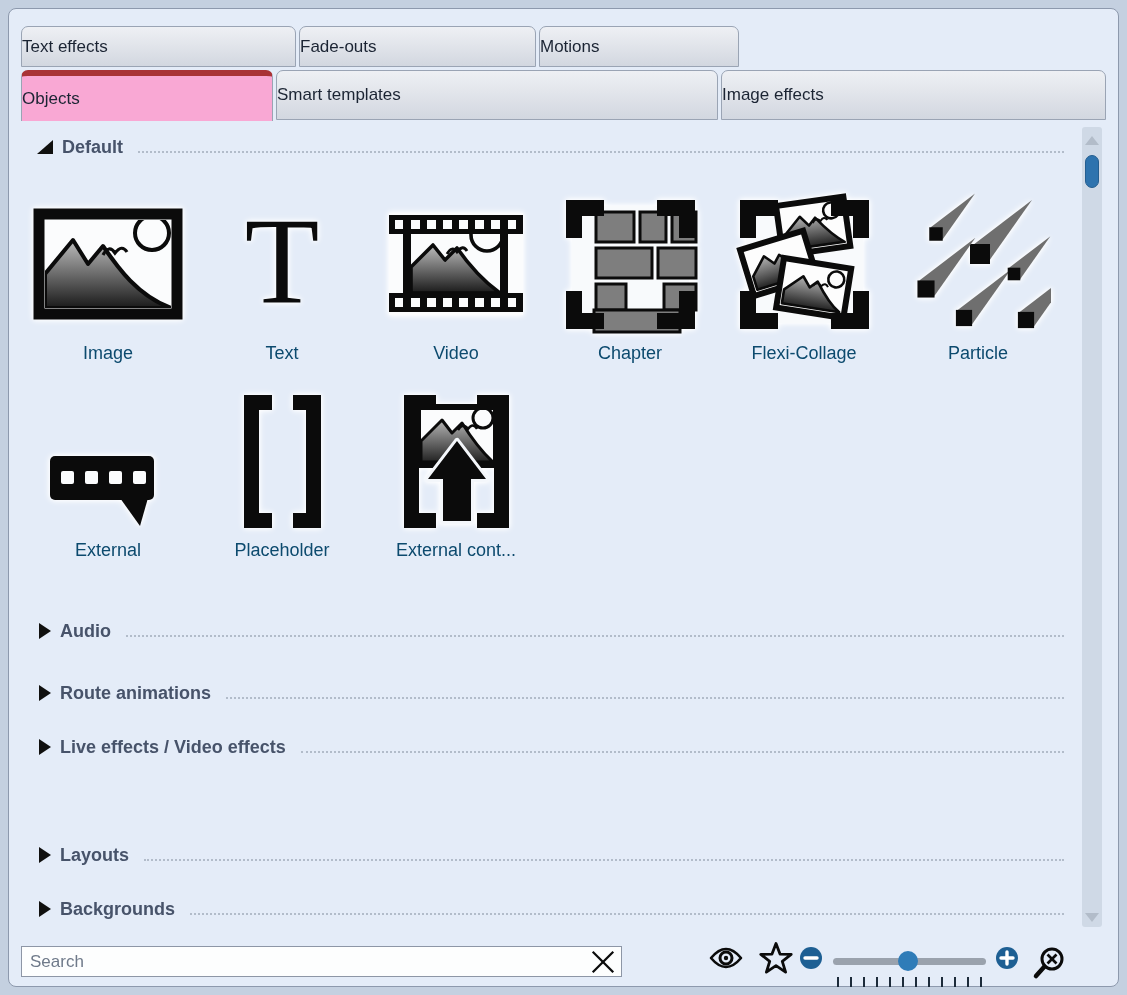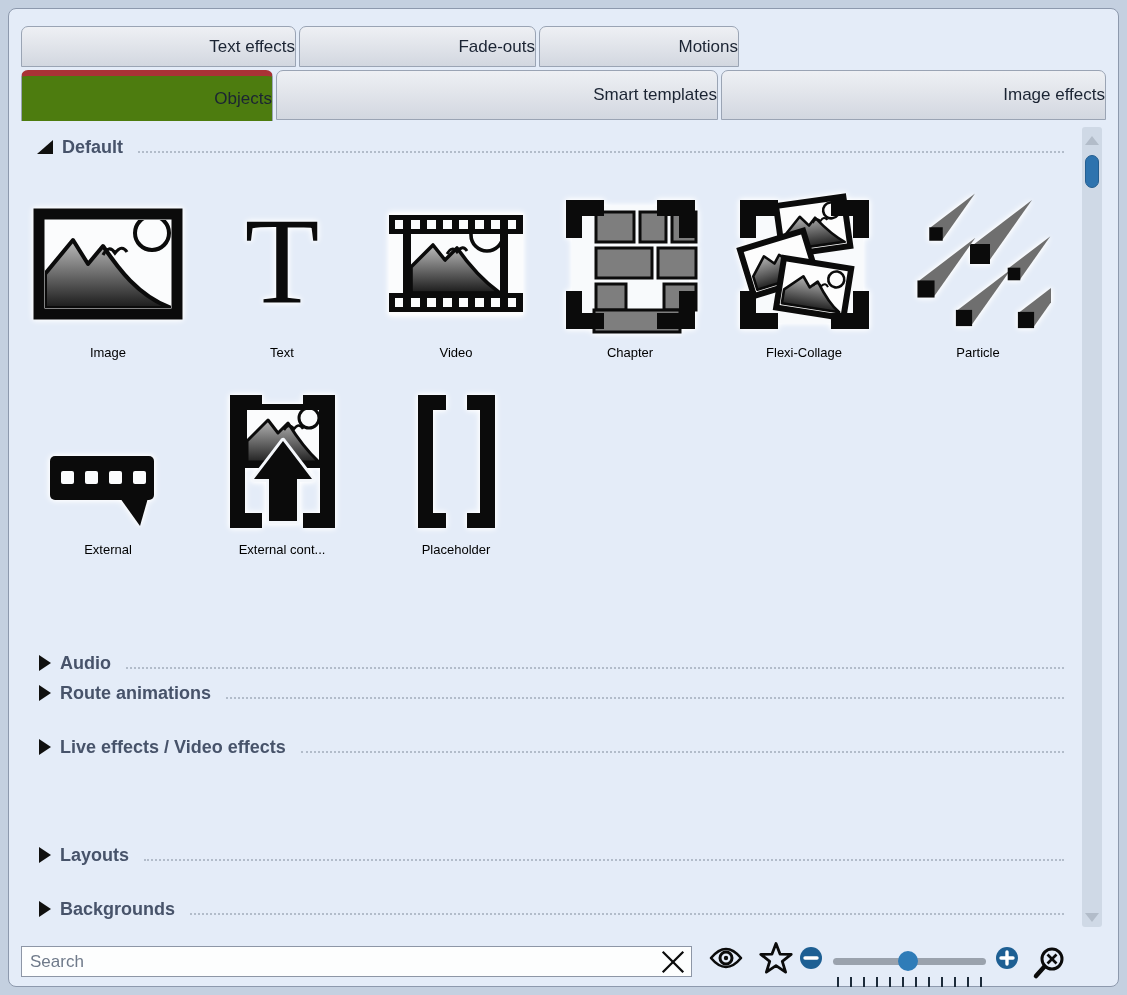--- a/index.html
+++ b/index.html
@@ -6,64 +6,64 @@
     background:#c4d0e0;font-family:"Liberation Sans",sans-serif;}
   *{box-sizing:border-box;}
 
   .panel{position:absolute;left:8px;top:8px;width:1111px;height:979px;
     background:#e4ecf8;border:1px solid #8d99ad;border-radius:8px;}
 
   
   .tabs-row{position:absolute;left:12px;display:flex;gap:3px;}
   .tabs-row1{top:17px;height:41px;width:1073px;}
   .tabs-row2{top:61px;height:50px;width:1085px;}
-  .tab{display:flex;align-items:center;justify-content:flex-end;
+  .tab{display:flex;align-items:center;justify-content:flex-start;
     font-size:17px;color:#1b2433;
     background:linear-gradient(180deg,#eef0f4 0%,#e2e5eb 45%,#d2d7e0 100%);
     border:1px solid #9aa4b4;border-radius:7px 7px 0 0;cursor:default;}
-  .tab.active{background:#4d7c0f;border-bottom:none;border-top:6px solid #a93336;
+  .tab.active{background:#f9a8d4;border-bottom:none;border-top:6px solid #a93336;
     height:51px;z-index:3;}
 
   
   .section-header{position:absolute;left:28px;right:54px;height:26px;
     display:flex;align-items:center;gap:9px;color:#47536a;
     font-size:18px;font-weight:600;cursor:default;}
   .tri-expanded{width:16px;height:14px;background:#10100f;flex:0 0 auto;
     clip-path:polygon(100% 0,100% 100%,0 100%);}
   .tri-collapsed{width:0;height:0;flex:0 0 auto;margin-left:2px;
     border-left:12px solid #10100f;border-top:8px solid transparent;
     border-bottom:8px solid transparent;}
   .leader{flex:1;border-bottom:2px dotted #b2bcca;height:2px;
     transform:translateY(5px);margin-left:6px;}
 
   
   .grid-row{position:absolute;left:12px;display:flex;}
   .grid-item{width:174px;display:flex;flex-direction:column;align-items:center;cursor:default;}
   .icon-box{height:150px;width:174px;display:flex;align-items:center;justify-content:center;}
   .obj-icon{filter:drop-shadow(0 0 2px #ffffff) drop-shadow(0 0 3px rgba(255,255,255,.9));}
-  .grid-label{height:28px;line-height:28px;font-size:13px;color:#000000;
+  .grid-label{height:28px;line-height:28px;font-size:18px;color:#0c4a6e;
     white-space:nowrap;}
   .t-glyph{font-family:"Liberation Serif","DejaVu Serif",serif;font-size:122px;
     line-height:1;color:#0b0b0b;margin-top:-6px;}
   .subtitle-shift{margin-top:42px;}
 
   
   .scrollbar{position:absolute;right:16px;top:118px;width:20px;height:800px;}
   .sb-track{position:absolute;inset:0;background:#cfd9e6;border-radius:3px;}
   .sb-arrow-up{position:absolute;top:9px;left:3px;width:0;height:0;
     border-left:7px solid transparent;border-right:7px solid transparent;
     border-bottom:9px solid #b2bcc9;}
   .sb-arrow-down{position:absolute;bottom:5px;left:3px;width:0;height:0;
     border-left:7px solid transparent;border-right:7px solid transparent;
     border-top:9px solid #b2bcc9;}
   .sb-thumb{position:absolute;top:28px;left:3px;width:14px;height:33px;
     background:#2e73ae;border:1px solid #255e90;border-radius:7px;}
 
   
-  .search-wrap{position:absolute;left:12px;top:937px;width:671px;height:31px;}
+  .search-wrap{position:absolute;left:12px;top:937px;width:601px;height:31px;}
   .search-input{width:100%;height:100%;border:1px solid #8d96a6;background:#fdfefe;
     font-family:"Liberation Sans",sans-serif;font-size:17px;color:#333;
     padding:0 36px 0 8px;outline:none;}
   .search-input::placeholder{color:#6f7a8a;opacity:1;}
   .clear-x{position:absolute;right:5px;top:2px;width:28px;height:28px;
     display:flex;align-items:center;justify-content:center;cursor:pointer;}
   .bb-icon{position:absolute;display:flex;align-items:center;justify-content:center;cursor:pointer;}
 
   .slider{position:absolute;left:824px;top:941px;width:153px;height:32px;}
   .slider-track{position:absolute;left:0;right:0;top:8px;height:7px;
@@ -297,20 +297,32 @@
             <rect x="95" y="41" width="13" height="13" rx="2"></rect>
           </g>
         </svg>
       </div>
       <div class="grid-label">External</div>
     </div>
 
     <div class="grid-item">
       <div class="icon-box">
         <svg class="obj-icon" width="145" height="145" viewBox="0 0 145 145">
+          <g fill="#0b0b0b">
+            <path d="M34,6 h28 v15 h-13 v103 h13 v15 h-28 Z"></path>
+            <path d="M111,6 h-28 v15 h13 v103 h-13 v15 h28 Z"></path>
+          </g>
+        </svg>
+      </div>
+      <div class="grid-label">Placeholder</div>
+    </div>
+
+    <div class="grid-item">
+      <div class="icon-box">
+        <svg class="obj-icon" width="145" height="145" viewBox="0 0 145 145">
           <defs>
             <linearGradient id="g5" x1="0" y1="0" x2="0" y2="1">
               <stop offset="0" stop-color="#b5b5b5"></stop>
                 <stop offset="1" stop-color="#222"></stop>
             </linearGradient>
             <clipPath id="c5">
                 <rect x="37" y="21" width="72" height="52"></rect>
               </clipPath>
           </defs>
           <g fill="#0b0b0b">
@@ -321,35 +333,23 @@
           <g clip-path="url(#c5)">
             <circle cx="99" cy="29" r="10" fill="#fbfcfd" stroke="#0b0b0b" stroke-width="3"></circle>
             <path d="M37,73 L37,52 L58,31 L68,44 L78,34 C88,50 98,63 109,73 Z" fill="url(#g5)" stroke="#0b0b0b" stroke-width="3" stroke-linejoin="round"></path>
             <path d="M74,41 q5,-8 10,-1 q5,-7 9,0" fill="none" stroke="#0b0b0b" stroke-width="2.4"></path>
           </g>
           <path d="M73,52 L44,90 L59,90 L59,132 L87,132 L87,90 L102,90 Z" fill="#0b0b0b" stroke="#f4f7fb" stroke-width="6" stroke-linejoin="round" paint-order="stroke"></path>
         </svg>
       </div>
       <div class="grid-label">External cont...</div>
     </div>
-
-    <div class="grid-item">
-      <div class="icon-box">
-        <svg class="obj-icon" width="145" height="145" viewBox="0 0 145 145">
-          <g fill="#0b0b0b">
-            <path d="M34,6 h28 v15 h-13 v103 h13 v15 h-28 Z"></path>
-            <path d="M111,6 h-28 v15 h13 v103 h-13 v15 h28 Z"></path>
-          </g>
-        </svg>
-      </div>
-      <div class="grid-label">Placeholder</div>
-    </div>
-  </div>
-
-  <div class="section-header" style="top:641px">
+  </div>
+
+  <div class="section-header" style="top:609px">
     <span class="tri-collapsed"></span>
     <span>Audio</span>
     <span class="leader"></span>
   </div>
   <div class="section-header" style="top:671px">
     <span class="tri-collapsed"></span>
     <span>Route animations</span>
     <span class="leader"></span>
   </div>
   <div class="section-header" style="top:725px">

